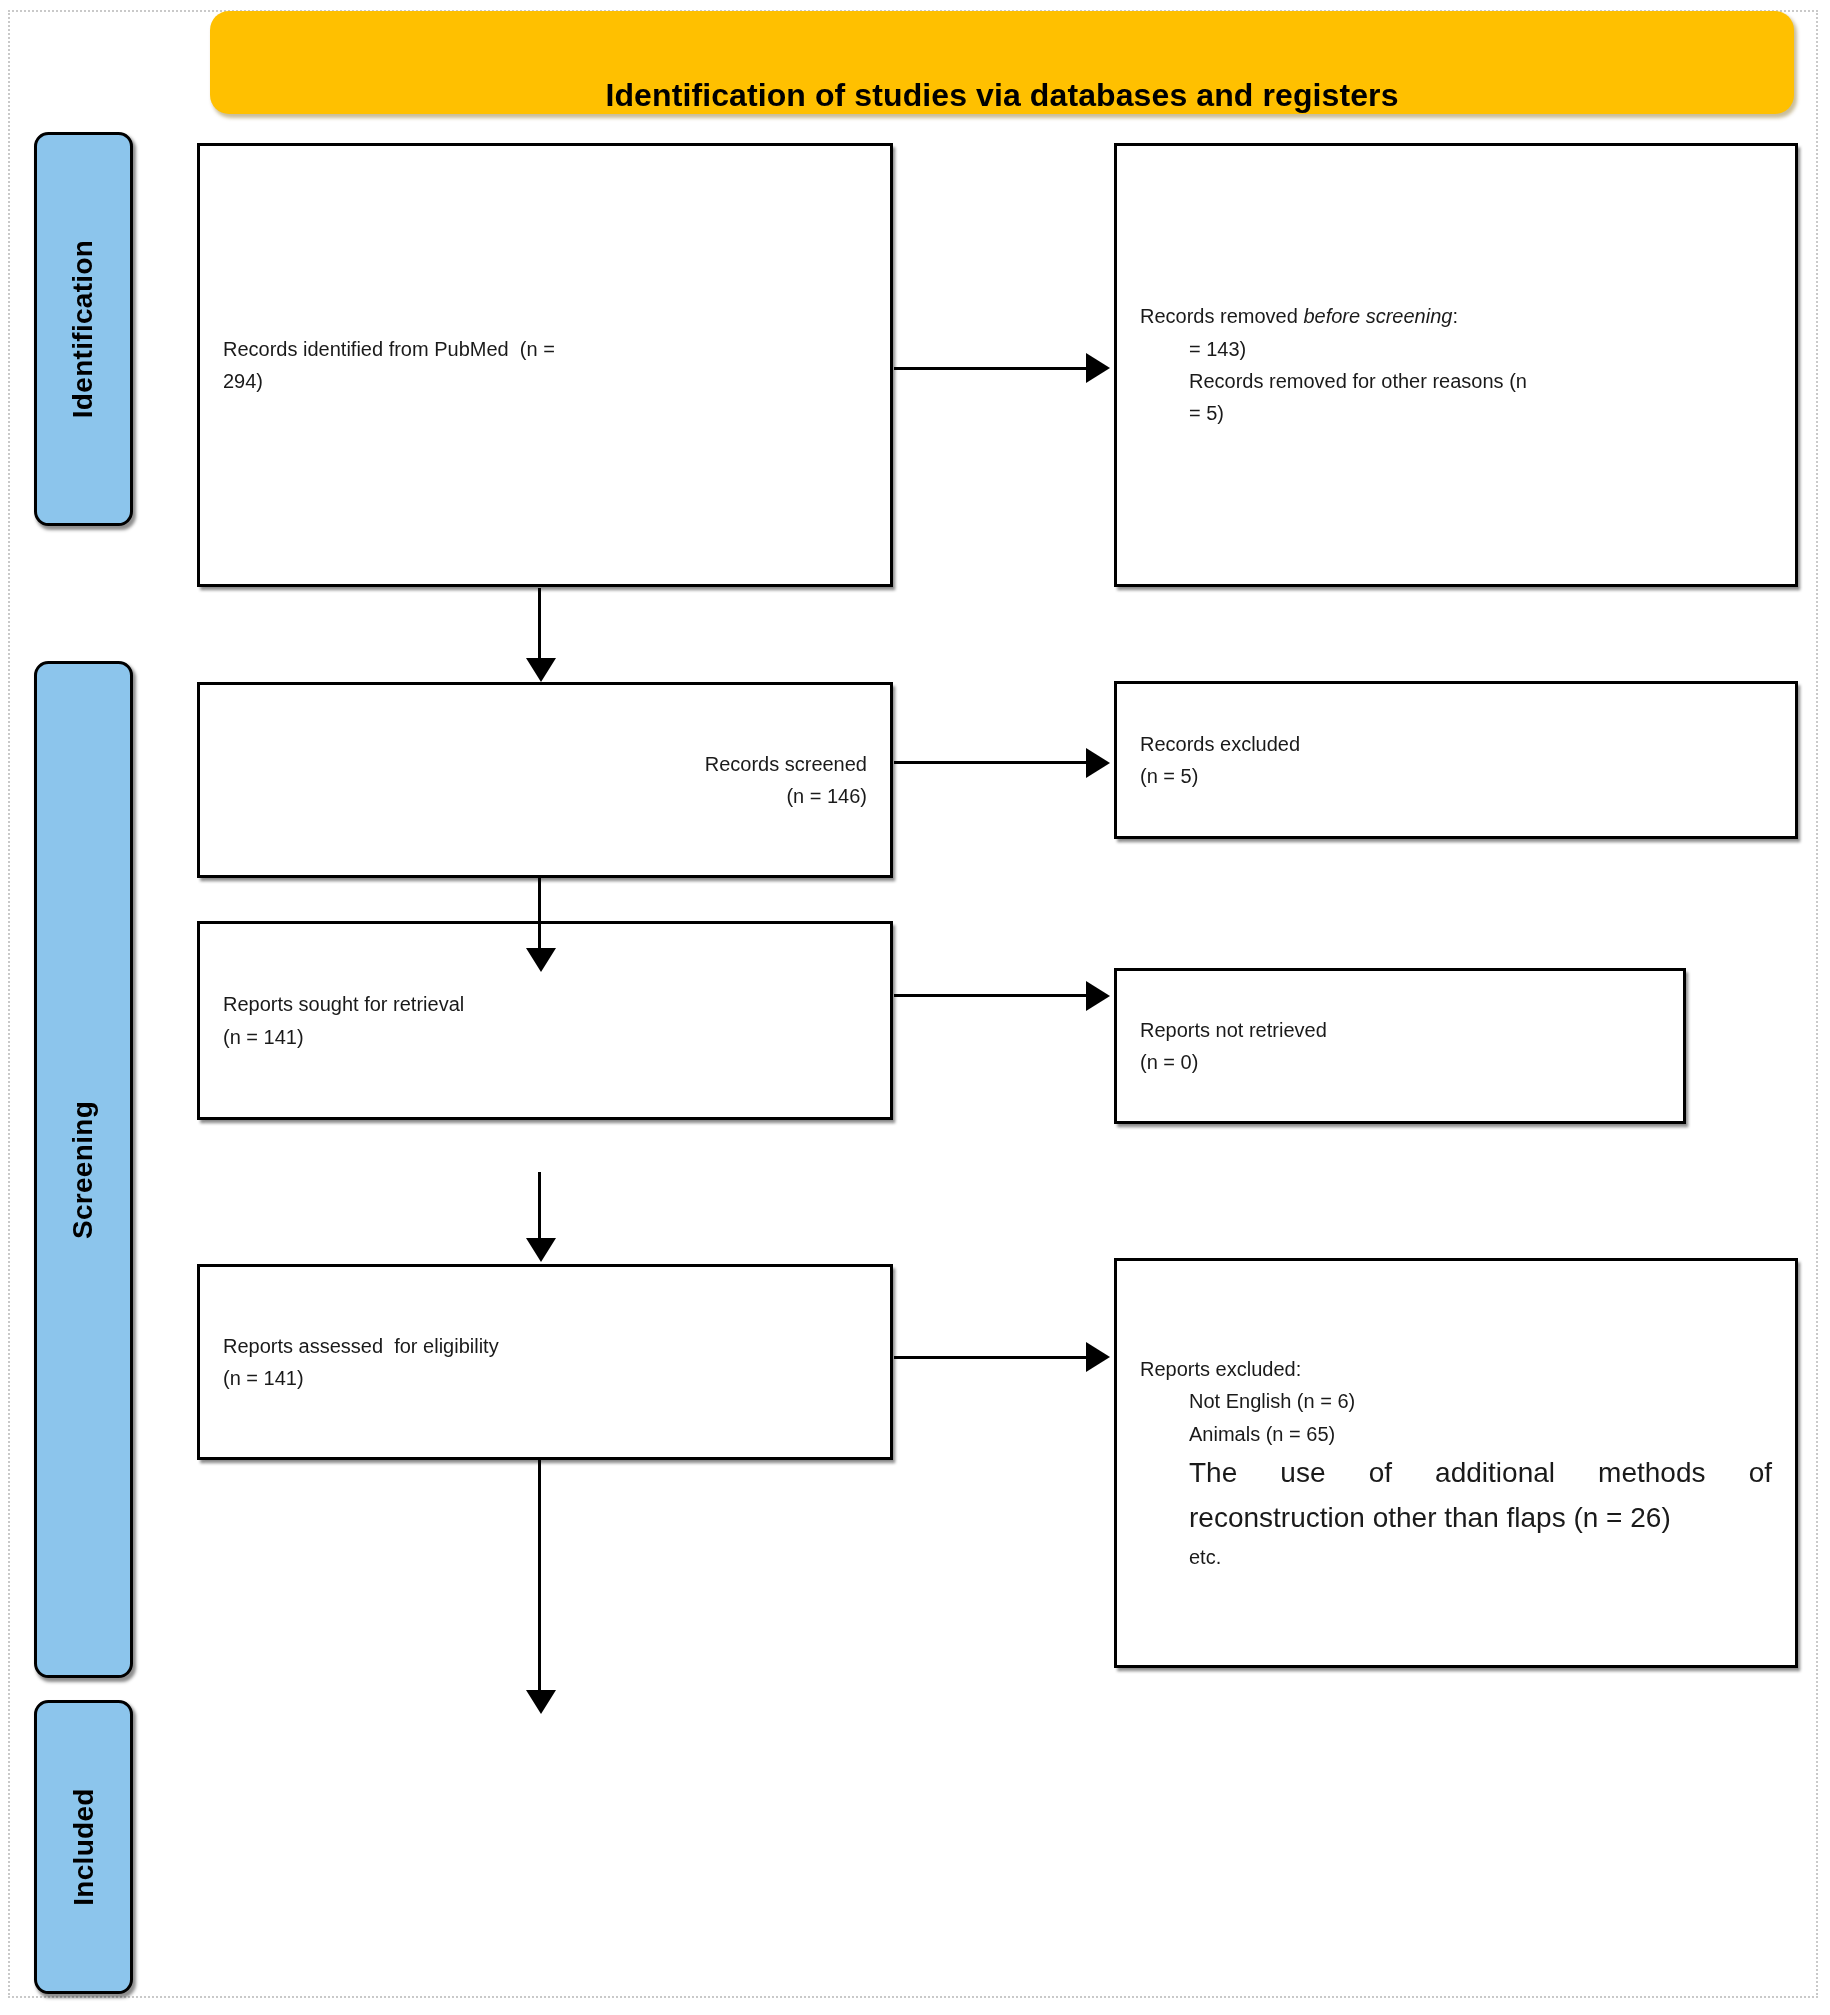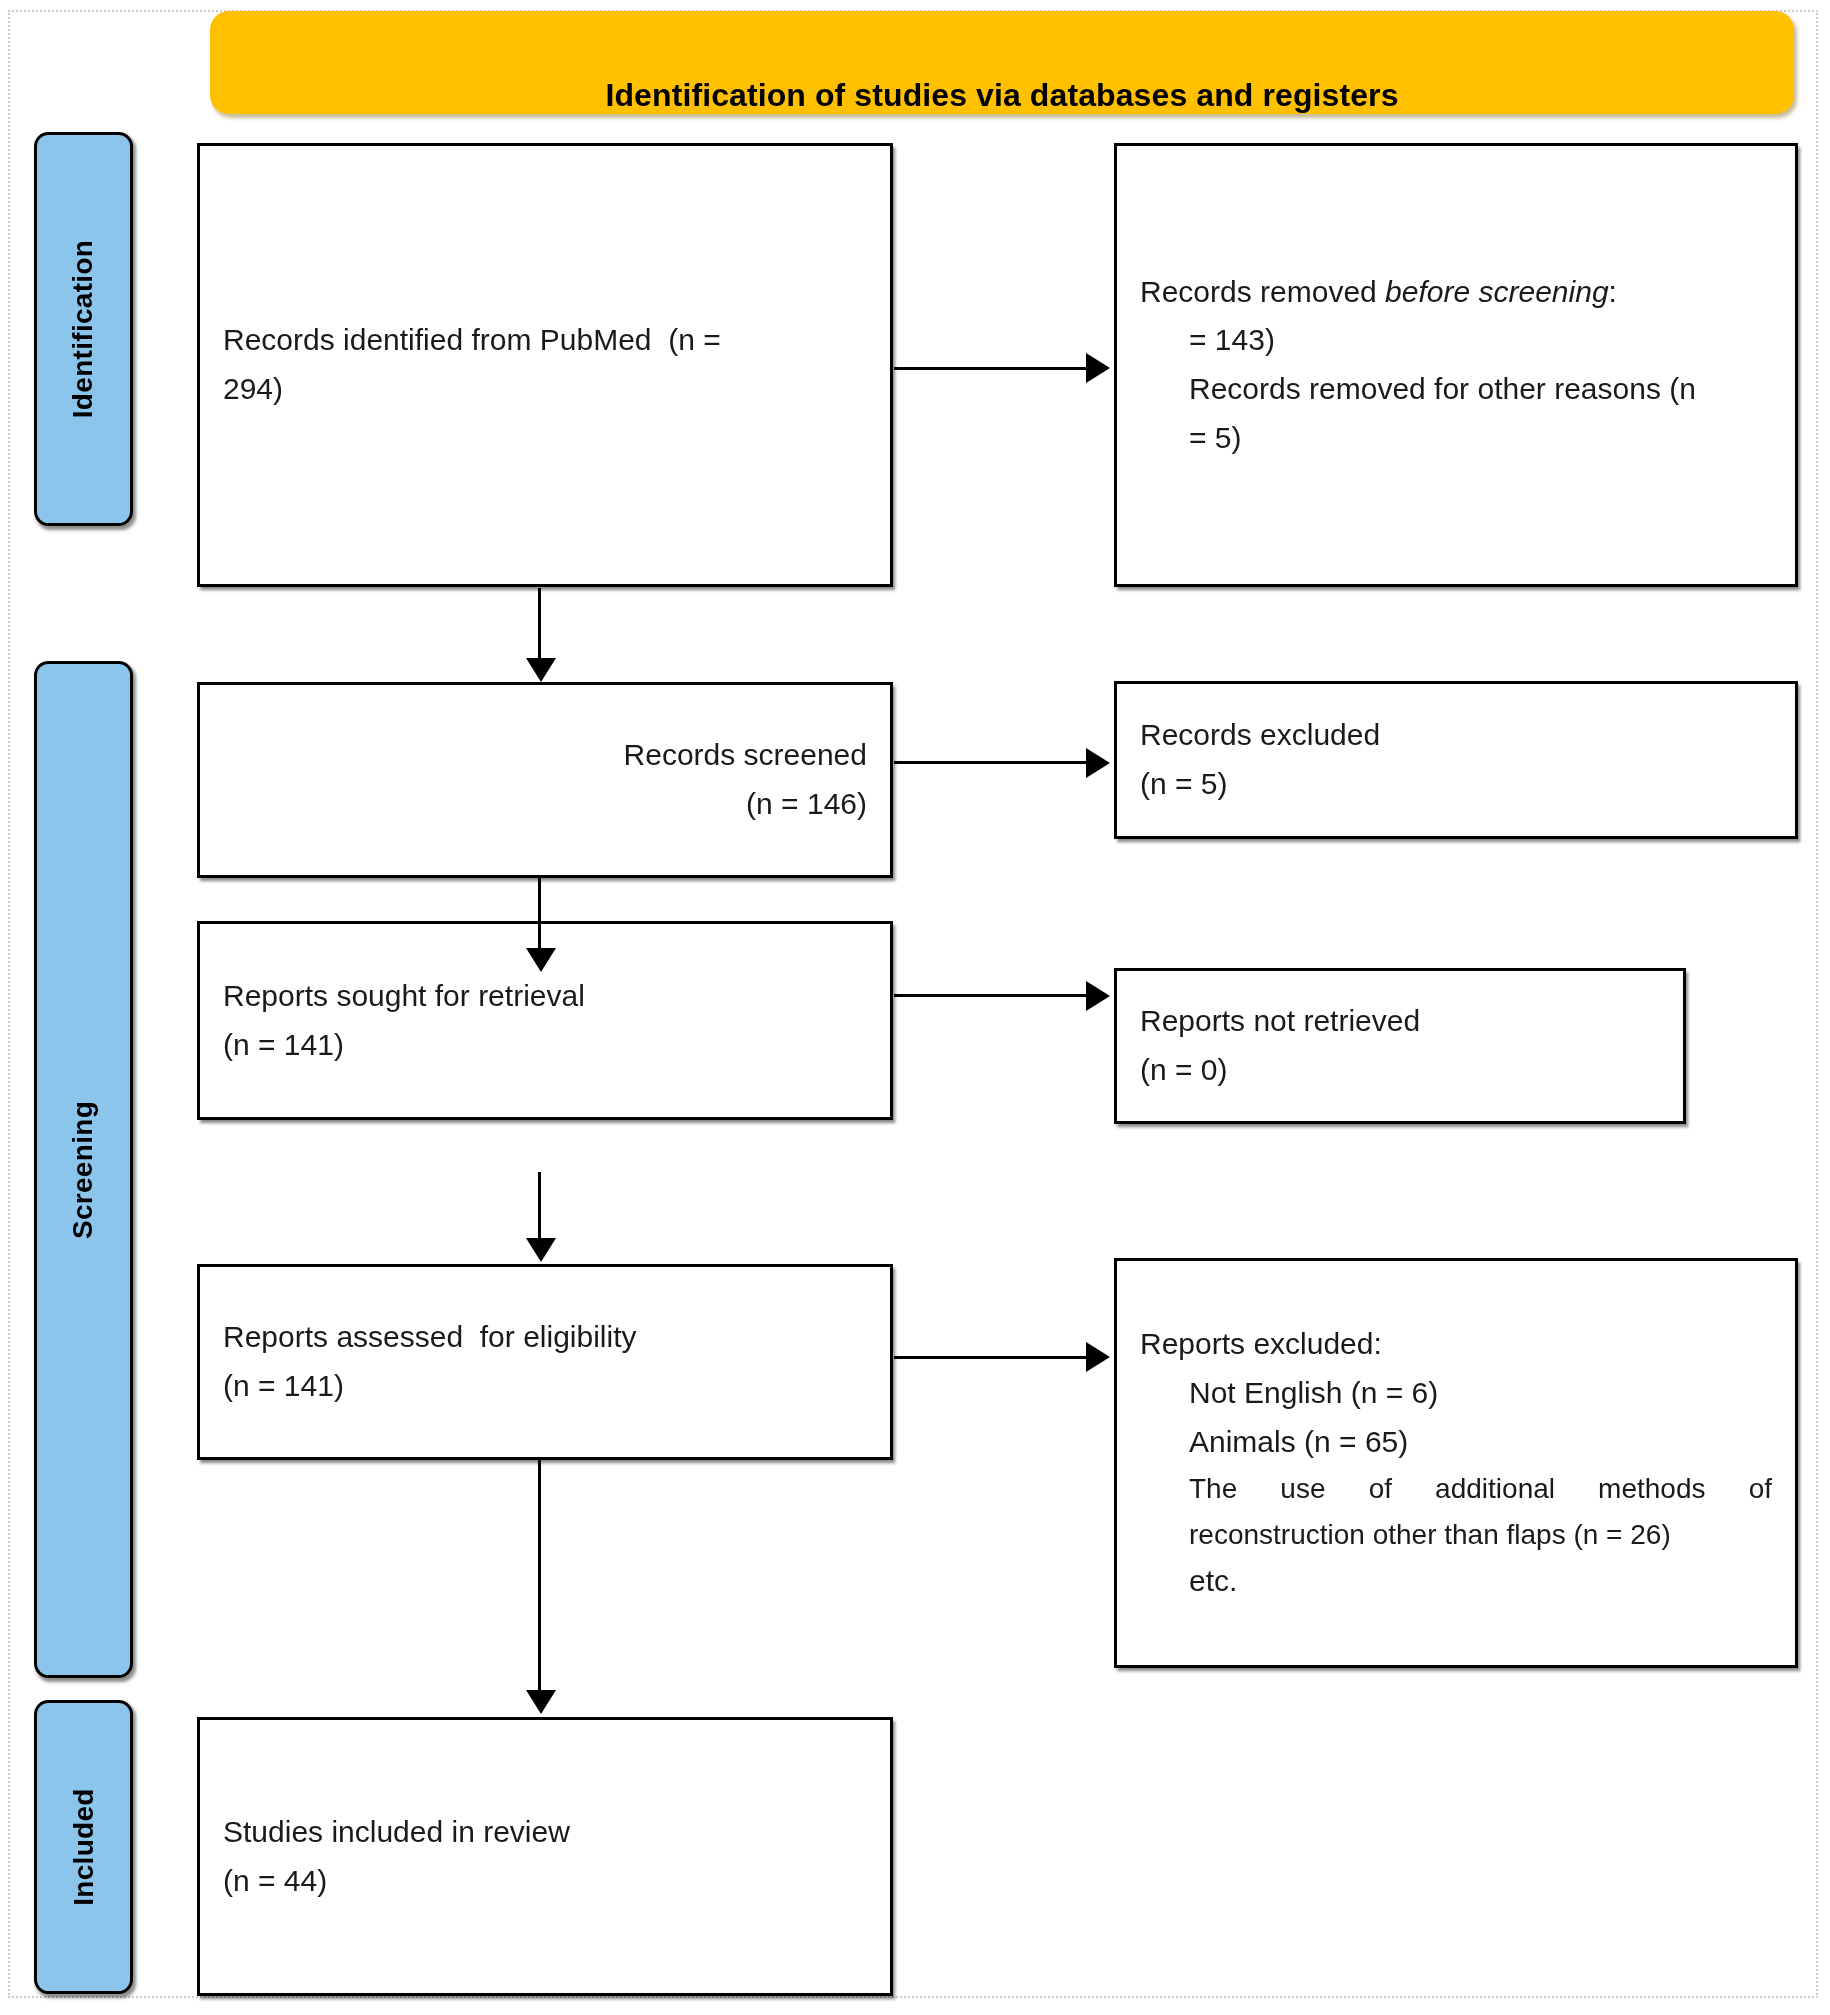--- a/index.html
+++ b/index.html
@@ -85,21 +85,21 @@
     background: #ffffff;
     border: 3.3px solid #000000;
     box-sizing: border-box;
     box-shadow: 3.3px 3.9px 2.8px rgba(0,0,0,0.45);
     padding: 0 23px;
     display: flex;
     flex-direction: column;
     justify-content: center;
   }
   .box-line {
-    font-size: 30px;
+    font-size: 20px;
     line-height: 1.62;
     color: #1a1a1a;
     white-space: pre-wrap;
   }
   .box-para {
     font-size: 28px;
     line-height: 1.62;
     color: #1a1a1a;
   }
   .indent { padding-left: 49px; }
@@ -228,24 +228,20 @@
   </div>
 
   <div class="box" id="box-reports-excl">
     <div class="box-line">Reports excluded:</div>
     <div class="box-line indent">Not English (n = 6)</div>
     <div class="box-line indent">Animals (n = 65)</div>
     <div class="box-para justify">The use of additional methods of reconstruction other than flaps (n = 26)</div>
     <div class="box-line indent">etc.</div>
   </div>
 
-  <div class="box" id="box-included">
-    <div class="box-line">Studies included in review</div>
-    <div class="box-line">(n = 44)</div>
-  </div>
 
   <div class="v-line" id="v1-line"></div>
   <div class="v-arrow" id="v1-arrow"></div>
   <div class="v-line" id="v2-line"></div>
   <div class="v-arrow" id="v2-arrow"></div>
   <div class="v-line" id="v3-line"></div>
   <div class="v-arrow" id="v3-arrow"></div>
   <div class="v-line" id="v4-line"></div>
   <div class="v-arrow" id="v4-arrow"></div>
 

